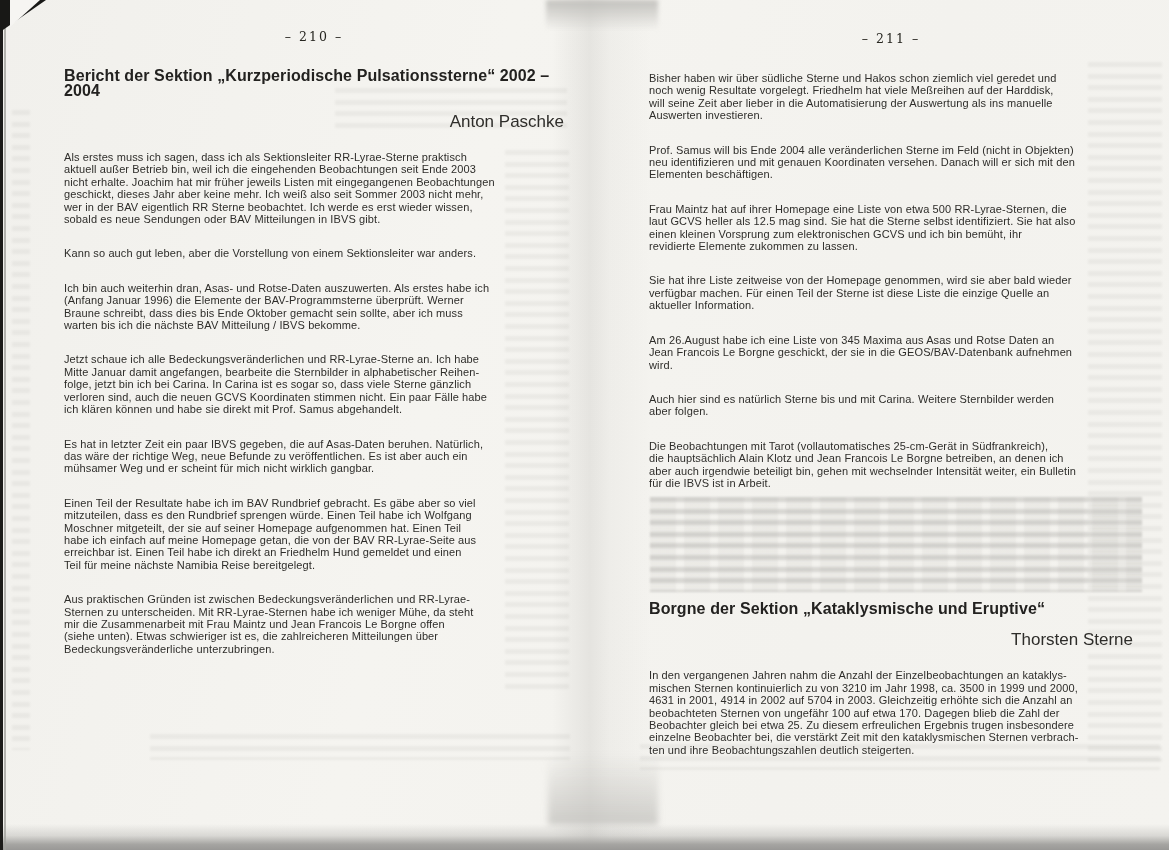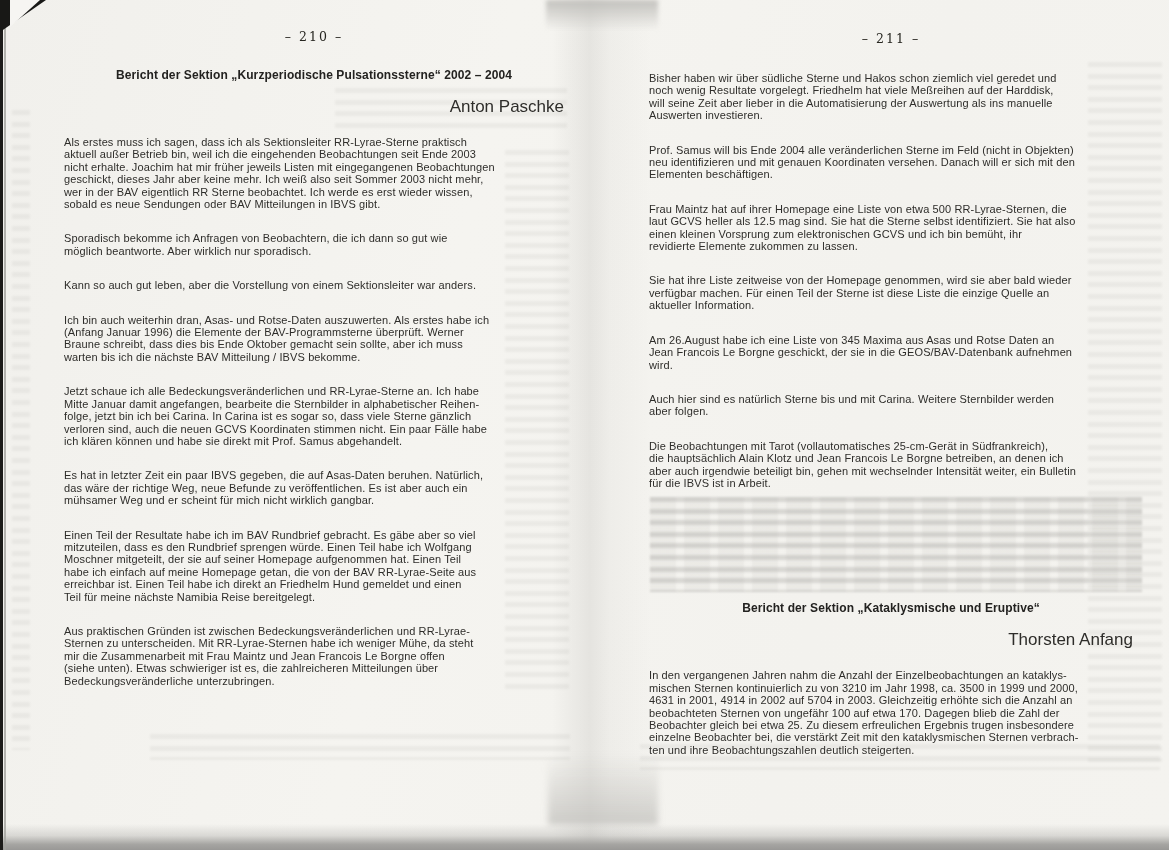--- a/index.html
+++ b/index.html
@@ -10,22 +10,22 @@
 
   
   .page{position:absolute;top:0;height:850px;box-sizing:border-box;z-index:2;
         font-family:"Liberation Sans",sans-serif;color:#2e2d2a;}
   .page-left{left:10px;width:564px;padding:30px 10px 0 54px;}
   .page-right{left:616px;width:569px;padding:32px 52px 0 33px;}
 
   .pagenum{text-align:center;font-family:"DejaVu Serif",serif;font-size:12.5px;
            letter-spacing:2px;color:#26251f;line-height:14px;}
 
-  .report-title{font-family:"Liberation Sans",sans-serif;font-weight:bold;font-size:12px;
-                line-height:15px;text-align:center;color:#232220;margin:24px 0 0 0;
+  .report-title{font-family:"Liberation Sans",sans-serif;font-weight:bold;font-size:16px;
+                line-height:15px;text-align:left;color:#232220;margin:24px 0 0 0;
                 white-space:pre-line;letter-spacing:.1px;}
   .report-author{text-align:right;font-size:17px;line-height:14px;margin:17px 0 0 0;
                  color:#2e2d2a;}
 
   .page p{margin:22px 0 0 0;font-size:11px;line-height:12.4px;letter-spacing:.12px;
           white-space:pre-line;}
   .page-right p.first{margin-top:26px;}
   .section2-title{margin-top:112px;}
 
   
@@ -72,22 +72,20 @@
   <div class="page page-left">
     <div class="pagenum">–  210  –</div>
     <div class="report-title">Bericht der Sektion „Kurzperiodische Pulsationssterne“ 2002 – 2004</div>
     <div class="report-author">Anton Paschke</div>
     <p>Als erstes muss ich sagen, dass ich als Sektionsleiter RR-Lyrae-Sterne praktisch
 aktuell außer Betrieb bin, weil  ich die eingehenden Beobachtungen seit Ende 2003
 nicht erhalte. Joachim hat mir früher jeweils Listen mit eingegangenen Beobachtungen
 geschickt, dieses Jahr aber keine mehr. Ich weiß also seit Sommer 2003 nicht mehr,
 wer in der BAV eigentlich RR Sterne beobachtet. Ich werde es erst wieder wissen,
 sobald es neue Sendungen oder BAV Mitteilungen in IBVS gibt.</p>
-    <p>Sporadisch bekomme ich Anfragen von Beobachtern, die ich dann so gut wie
-möglich beantworte. Aber wirklich nur sporadisch.</p>
     <p>Kann so auch gut leben, aber die Vorstellung von einem Sektionsleiter war anders.</p>
     <p>Ich bin auch weiterhin dran, Asas- und Rotse-Daten auszuwerten. Als erstes habe ich
 (Anfang Januar 1996) die Elemente der BAV-Programmsterne überprüft. Werner
 Braune schreibt, dass dies bis Ende Oktober gemacht sein sollte, aber ich muss
 warten bis ich die nächste BAV Mitteilung / IBVS bekomme.</p>
     <p>Jetzt schaue ich alle Bedeckungsveränderlichen und RR-Lyrae-Sterne an. Ich habe
 Mitte Januar damit angefangen, bearbeite die Sternbilder in alphabetischer Reihen-
 folge, jetzt bin ich bei Carina. In Carina ist es sogar so, dass viele Sterne gänzlich
 verloren sind, auch die neuen GCVS Koordinaten stimmen nicht. Ein paar Fälle habe
 ich klären können und habe sie direkt mit Prof. Samus abgehandelt.</p>
@@ -125,22 +123,22 @@
 aktueller Information.</p>
     <p>Am 26.August habe ich eine Liste von 345 Maxima aus Asas und Rotse Daten an
 Jean Francois Le Borgne geschickt, der sie in die GEOS/BAV-Datenbank aufnehmen
 wird.</p>
     <p>Auch hier sind es natürlich Sterne bis und mit Carina. Weitere Sternbilder werden
 aber folgen.</p>
     <p>Die Beobachtungen mit Tarot (vollautomatisches 25-cm-Gerät in Südfrankreich),
 die hauptsächlich Alain Klotz und Jean Francois Le Borgne betreiben, an denen ich
 aber auch irgendwie beteiligt bin, gehen mit wechselnder Intensität weiter, ein Bulletin
 für die IBVS ist in Arbeit.</p>
-    <div class="report-title section2-title">Bericht der Sektion „Kataklysmische  und Eruptive“</div>
-    <div class="report-author">Thorsten Anfang</div>
+    <div class="report-title section2-title">Borgne der Sektion „Kataklysmische  und Eruptive“</div>
+    <div class="report-author">Thorsten Sterne</div>
     <p>In den vergangenen Jahren nahm die Anzahl der Einzelbeobachtungen an kataklys-
 mischen Sternen kontinuierlich zu von 3210 im Jahr 1998, ca. 3500 in 1999 und 2000,
 4631 in 2001, 4914 in 2002 auf 5704 in 2003. Gleichzeitig erhöhte sich die Anzahl an
 beobachteten Sternen von ungefähr 100 auf etwa 170. Dagegen blieb die Zahl der
 Beobachter gleich bei etwa 25. Zu diesem erfreulichen Ergebnis trugen insbesondere
 einzelne Beobachter bei, die verstärkt Zeit mit den kataklysmischen Sternen verbrach-
 ten und ihre Beobachtungszahlen deutlich steigerten.</p>
   </div>
 
   <div class="gutter"></div>

